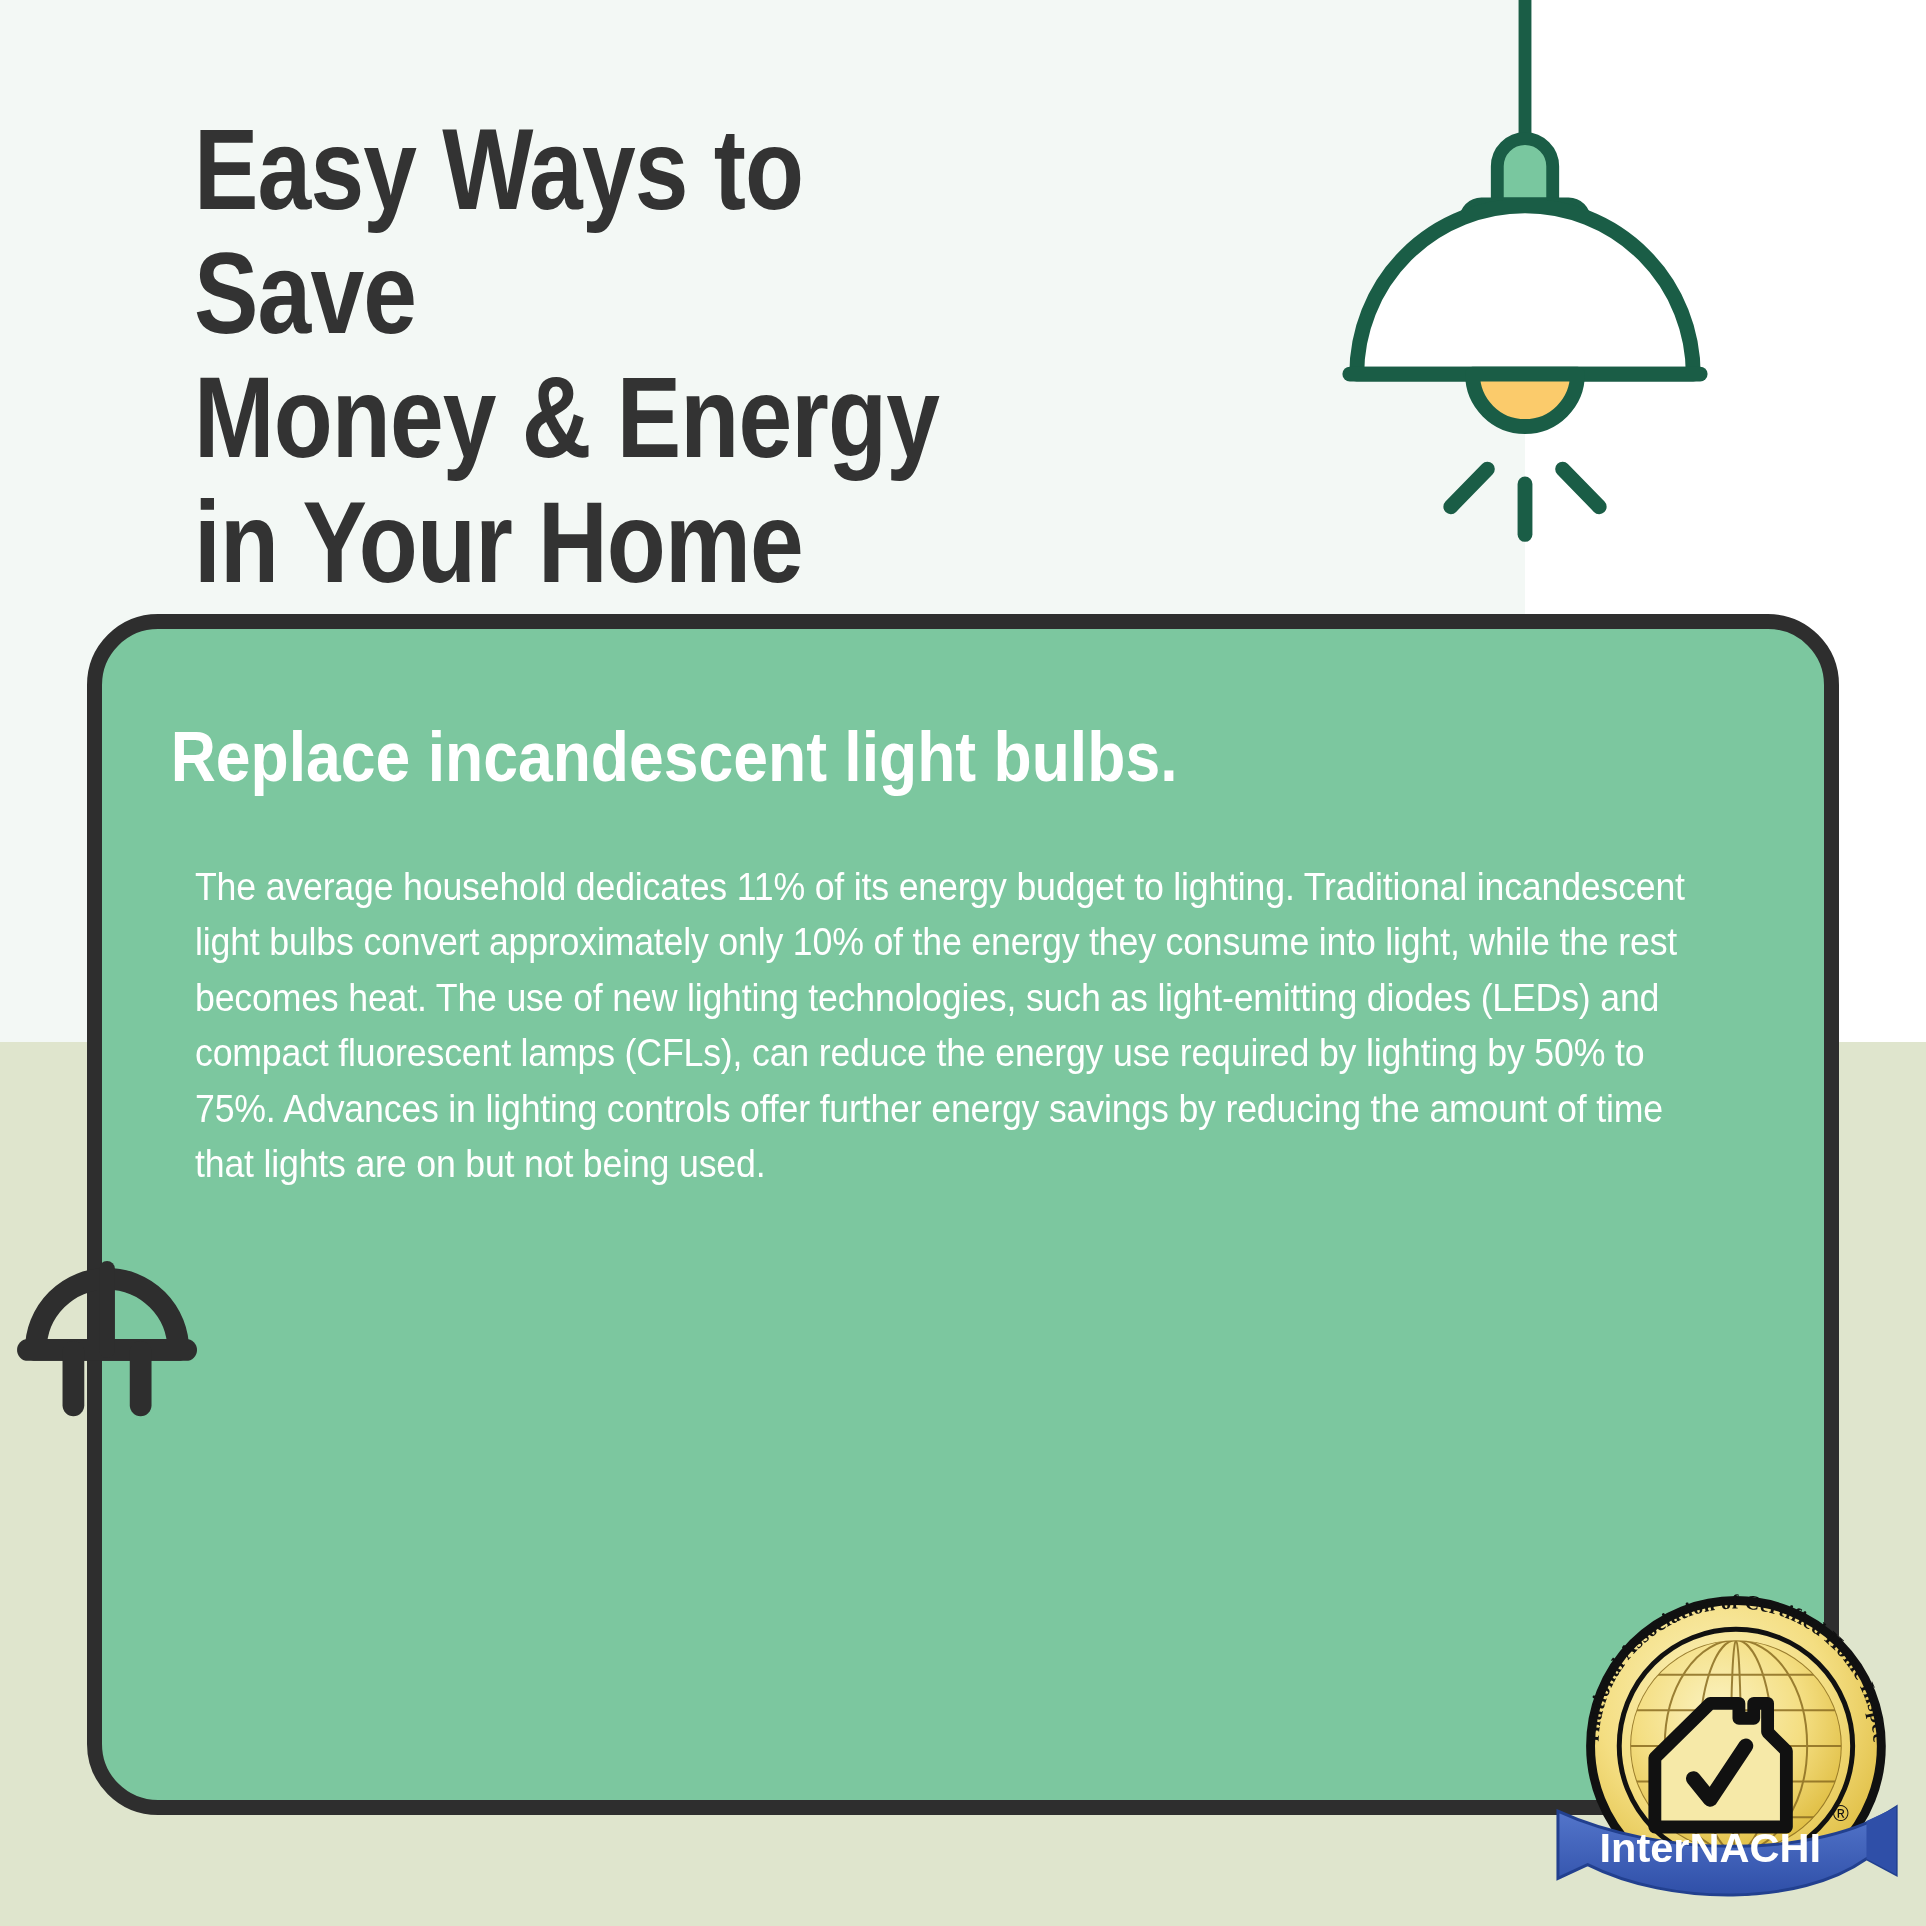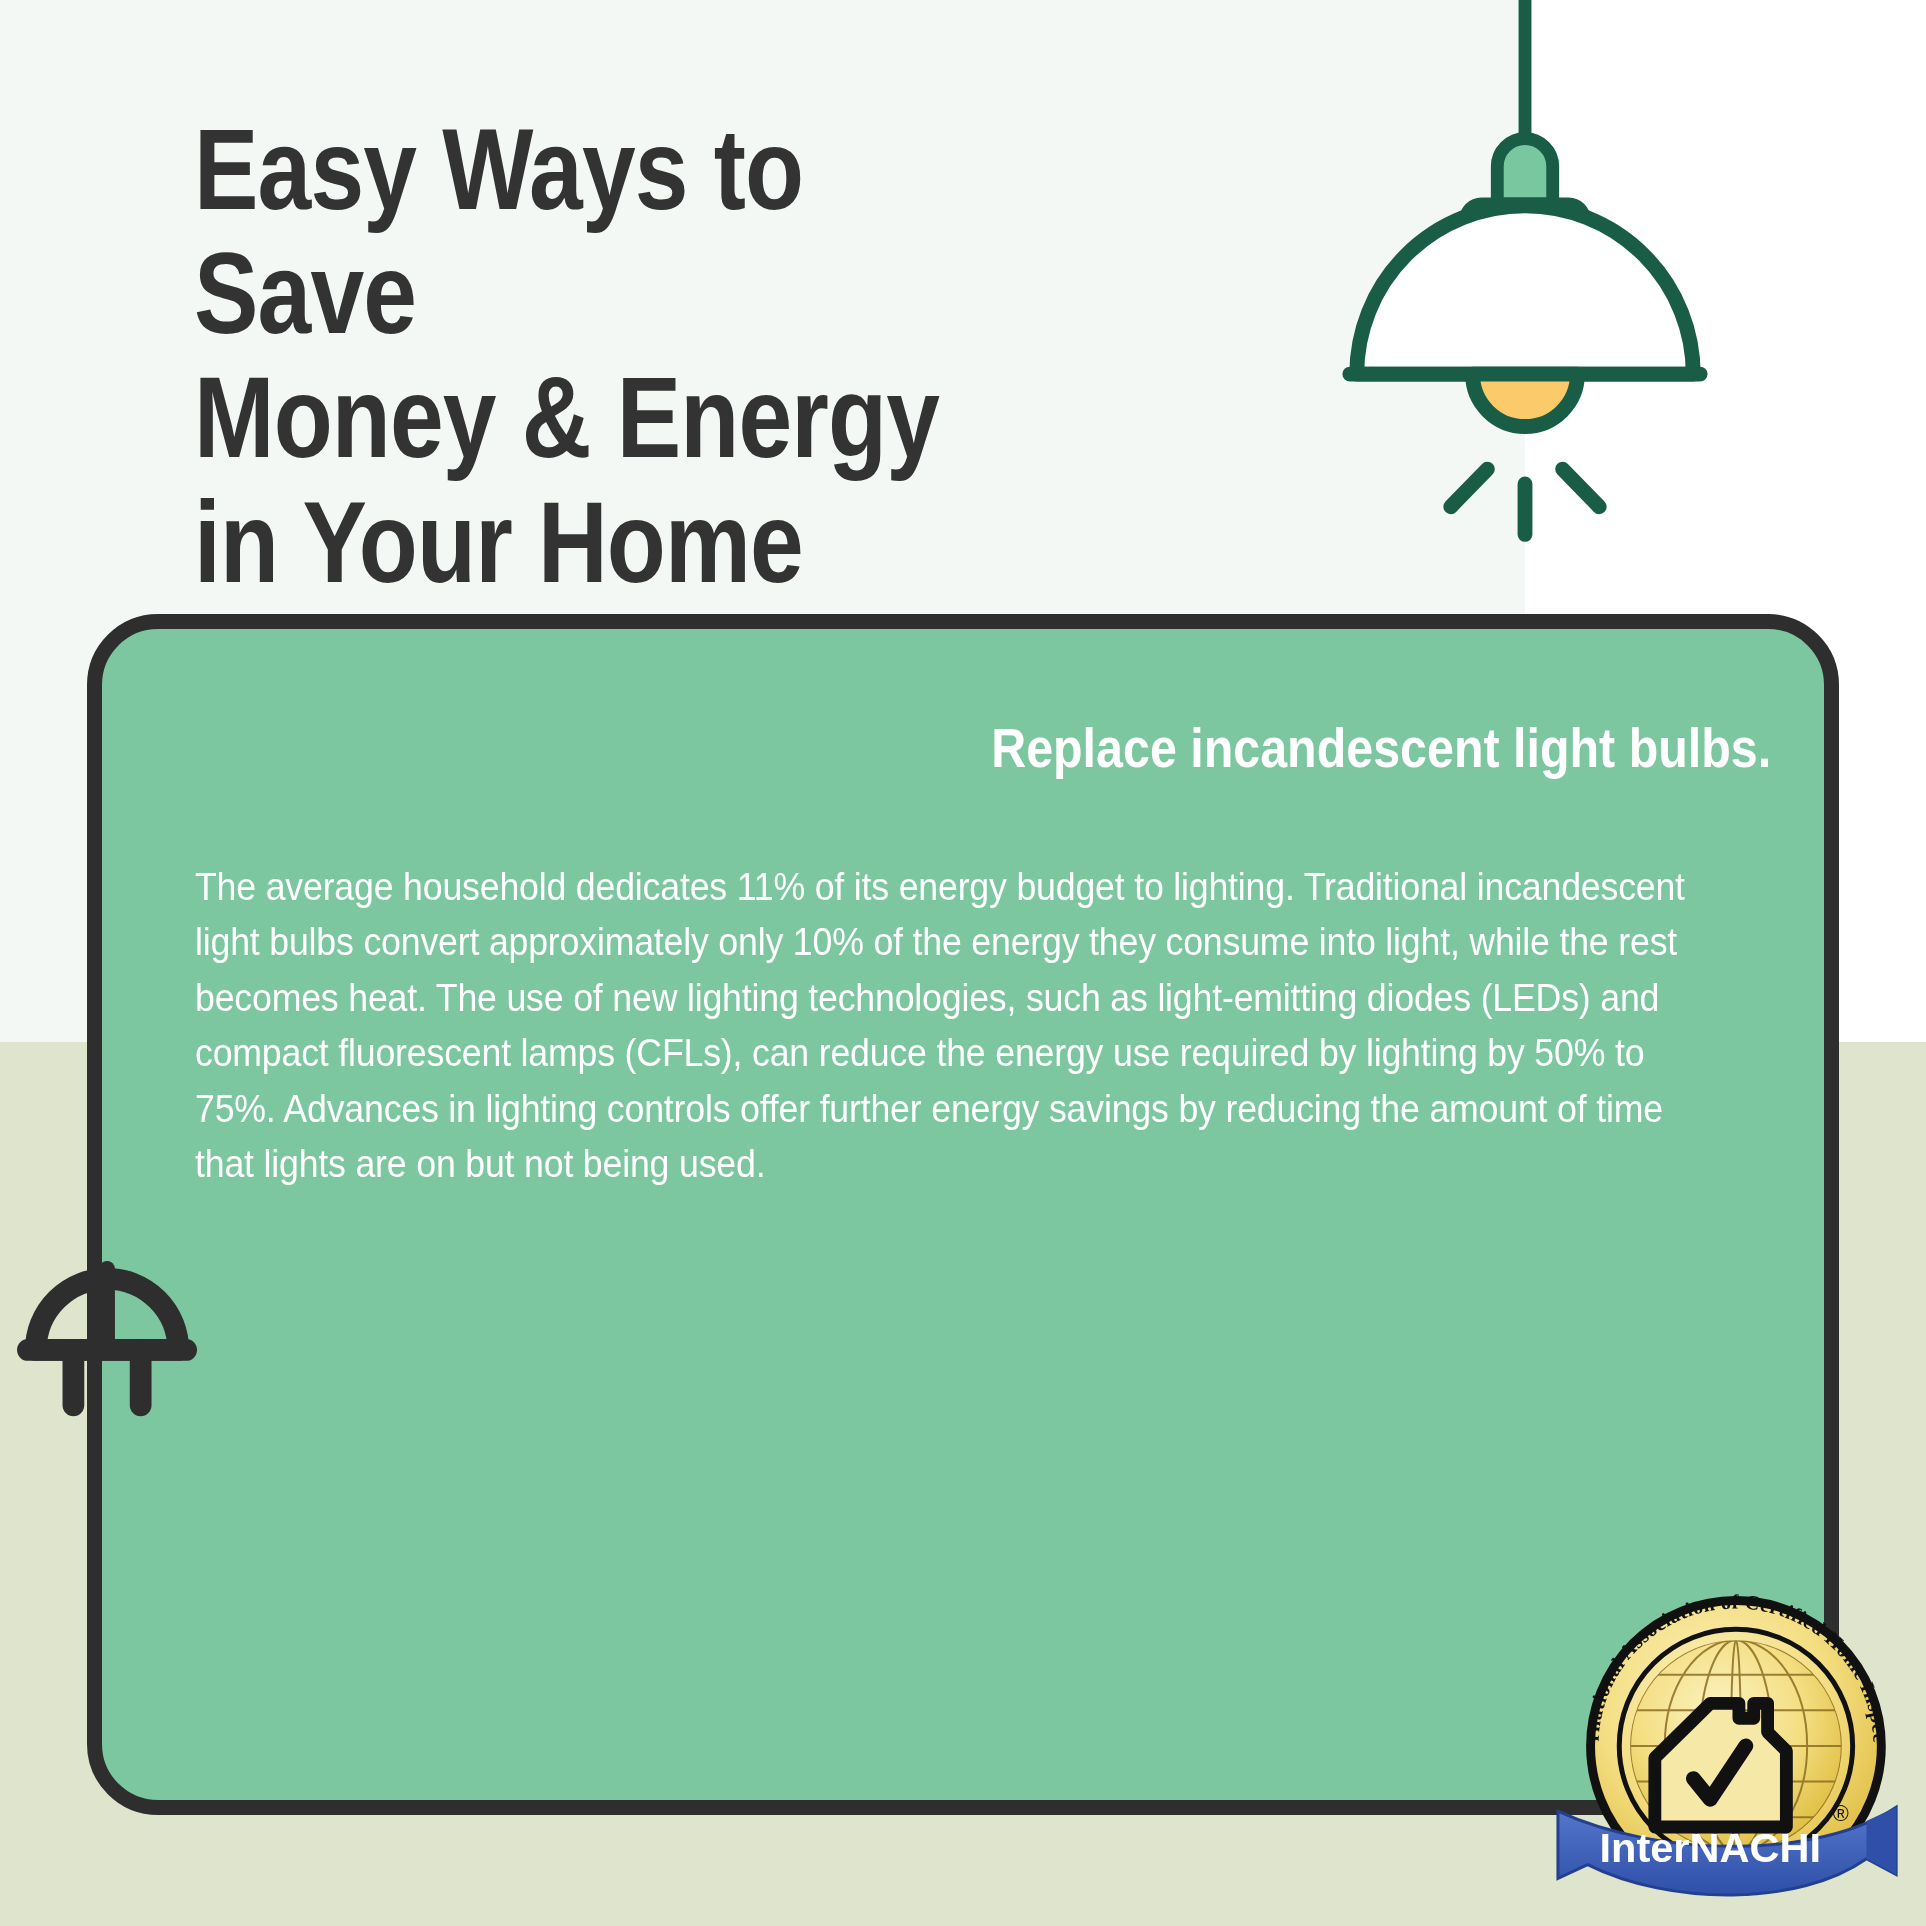--- a/index.html
+++ b/index.html
@@ -81,25 +81,25 @@
     background: #7cc79f;
     border: 15px solid #2e2e2e;
     border-radius: 71px;
   }
 
   .card-heading {
     position: absolute;
     left: 0;
     top: 87px;
     width: 100%;
-    text-align: right;
+    text-align: left;
     color: #ffffff;
     font-family: "Liberation Sans Narrow", "Liberation Sans", sans-serif;
     font-weight: bold;
-    font-size: 55px;
+    font-size: 71px;
     letter-spacing: 0px;
   }
   .card-heading span {
     display: inline-block;
     transform: scaleX(0.88);
   }
 
   .card-body {
     position: absolute;
     left: 93px;

